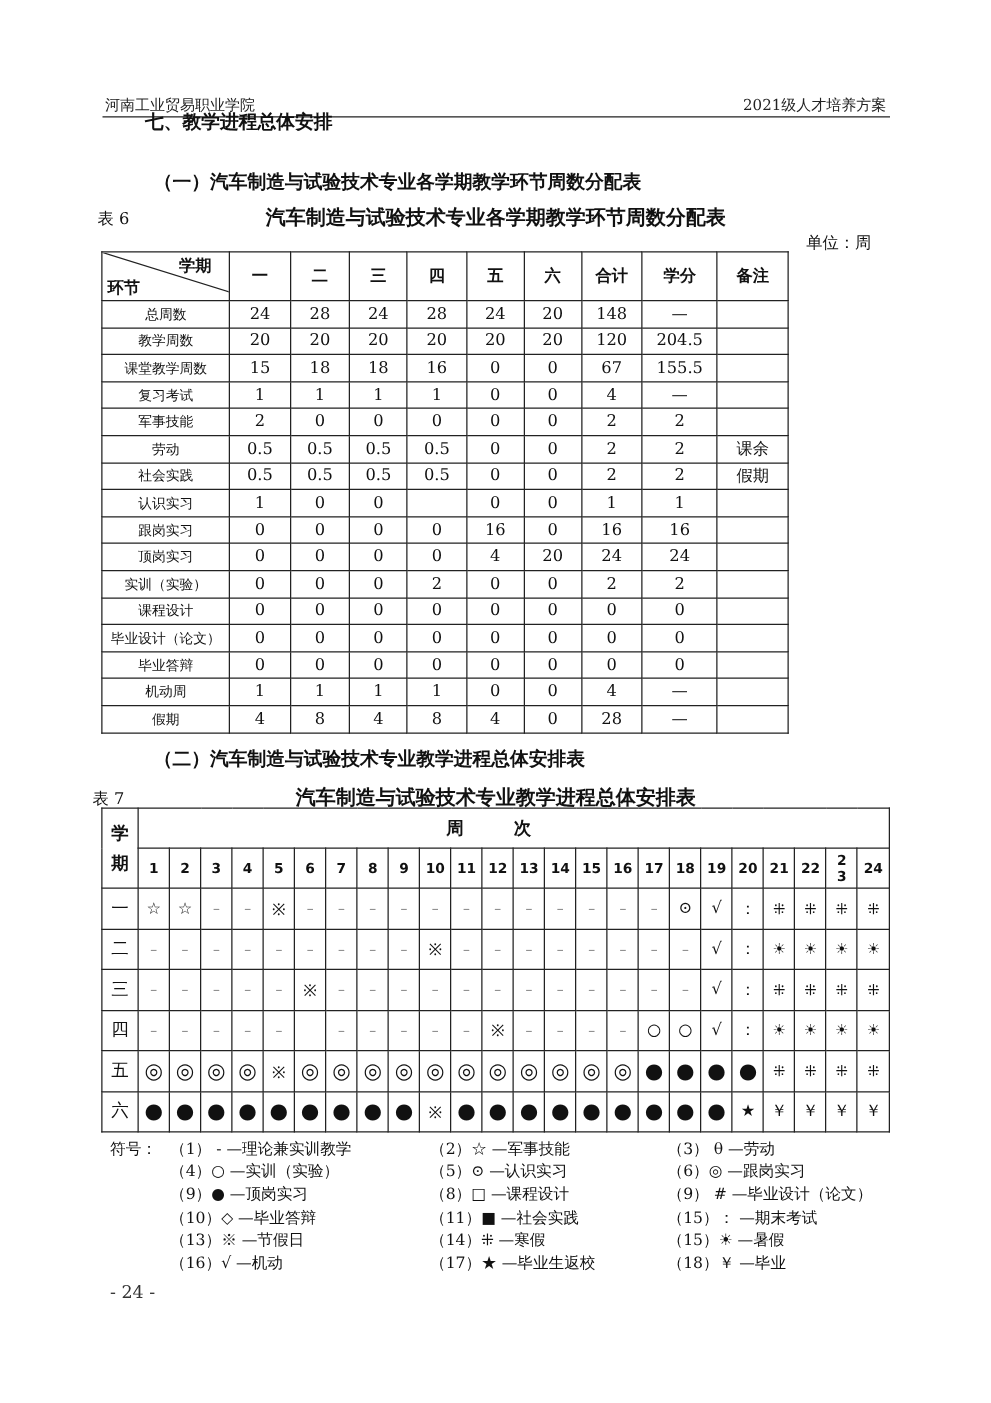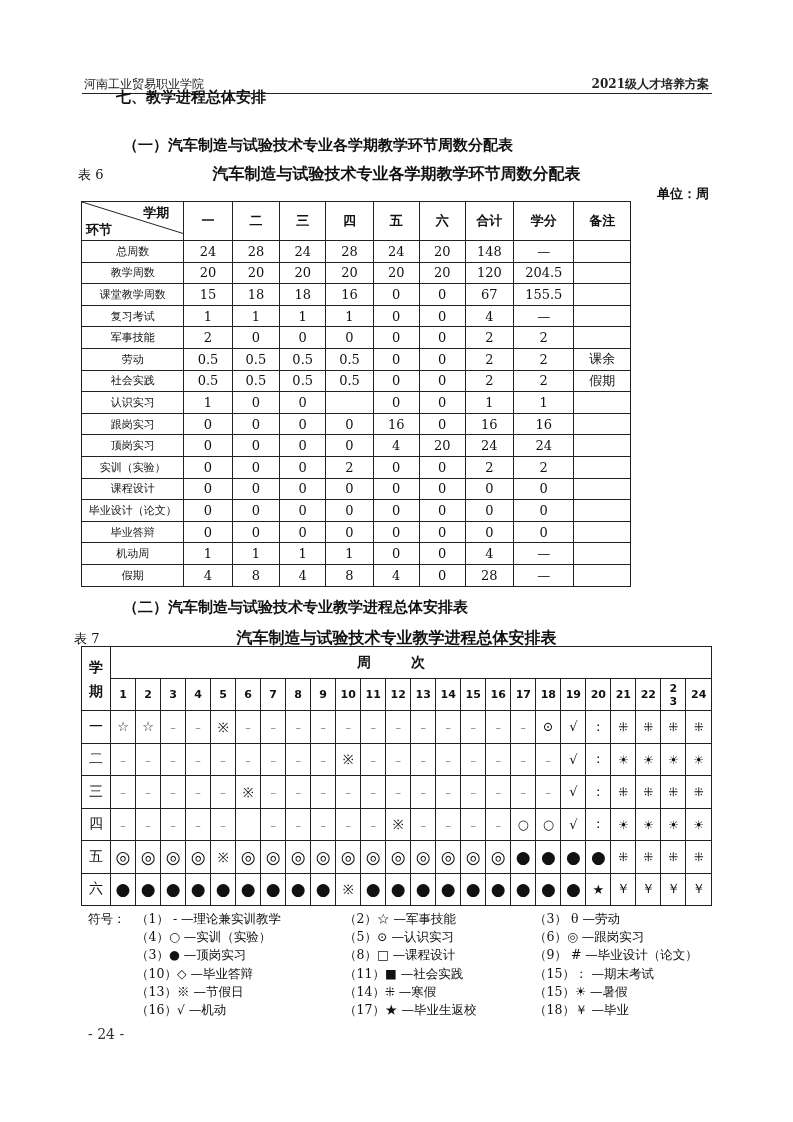--- a/index.html
+++ b/index.html
@@ -1,26 +1,26 @@
 <!DOCTYPE html>
 <html><head>
 <meta charset="utf-8">
 <style>
   html, body { margin: 0; padding: 0; background: #ffffff; }
   body { width: 793px; height: 1122px; position: relative; overflow: hidden;
          font-family: "DejaVu Serif", "Liberation Serif", serif; color: #111; }
   .abs { position: absolute; }
   .hdr-left { left: 84px; top: 76px; font-size: 12px; color: #222; }
-  .hdr-right { right: 84px; top: 76px; font-size: 12px; color: #222; font-weight: bold; }
+  .hdr-right { right: 84px; top: 76px; font-size: 12px; color: #222; }
   .hdr-rule { left: 82px; top: 93px; width: 630px; height: 0; border-top: 1.5px solid #222; }
   .h1 { left: 116px; top: 88px; font-size: 15px; font-weight: bold; font-family: "DejaVu Sans", sans-serif; }
   .h2 { left: 123px; top: 136px; font-size: 15px; font-weight: bold; font-family: "DejaVu Sans", sans-serif; }
   .tbl-no { left: 78px; top: 166px; font-size: 13px; }
   .tbl-title { left: 0; width: 793px; text-align: center; top: 164px; font-size: 16px; font-weight: bold; font-family: "DejaVu Sans", sans-serif; }
-  .unit { right: 84px; top: 185px; font-size: 13px; font-weight: bold; font-family: "DejaVu Sans", sans-serif; text-align: center; }
+  .unit { right: 96px; top: 185px; font-size: 13px; font-weight: normal; font-family: "DejaVu Sans", sans-serif; text-align: center; }
 
   table { border-collapse: collapse; position: absolute; }
   td, th { border: 1px solid #222; text-align: center; vertical-align: middle; padding: 0; font-weight: normal; }
 
   
   #t6 { left: 81px; top: 201px; width: 550px; font-size: 13px; border: 1.6px solid #222; }
   #t6 th { height: 38px; font-weight: bold; font-family: "DejaVu Sans", sans-serif; font-size: 13px; }
   #t6 td { height: 20.6px; }
   #t6 td.lbl { font-family: "DejaVu Sans", sans-serif; font-size: 11px; }
   .diag { position: relative; width: 100%; height: 38px; overflow: hidden; }
@@ -533,21 +533,21 @@
       <span class="c3">（3） θ —劳动</span>
     </div>
     <div class="row">
       <span class="lead"></span>
       <span class="c1">（4）○ —实训（实验）</span>
       <span class="c2">（5）⊙ —认识实习</span>
       <span class="c3">（6）◎ —跟岗实习</span>
     </div>
     <div class="row">
       <span class="lead"></span>
-      <span class="c1">（3）● —顶岗实习</span>
+      <span class="c1">（9）● —顶岗实习</span>
       <span class="c2">（8）□ —课程设计</span>
       <span class="c3">（9） # —毕业设计（论文）</span>
     </div>
     <div class="row">
       <span class="lead"></span>
       <span class="c1">（10）◇ —毕业答辩</span>
       <span class="c2">（11）■ —社会实践</span>
       <span class="c3">（15）： —期末考试</span>
     </div>
     <div class="row">

